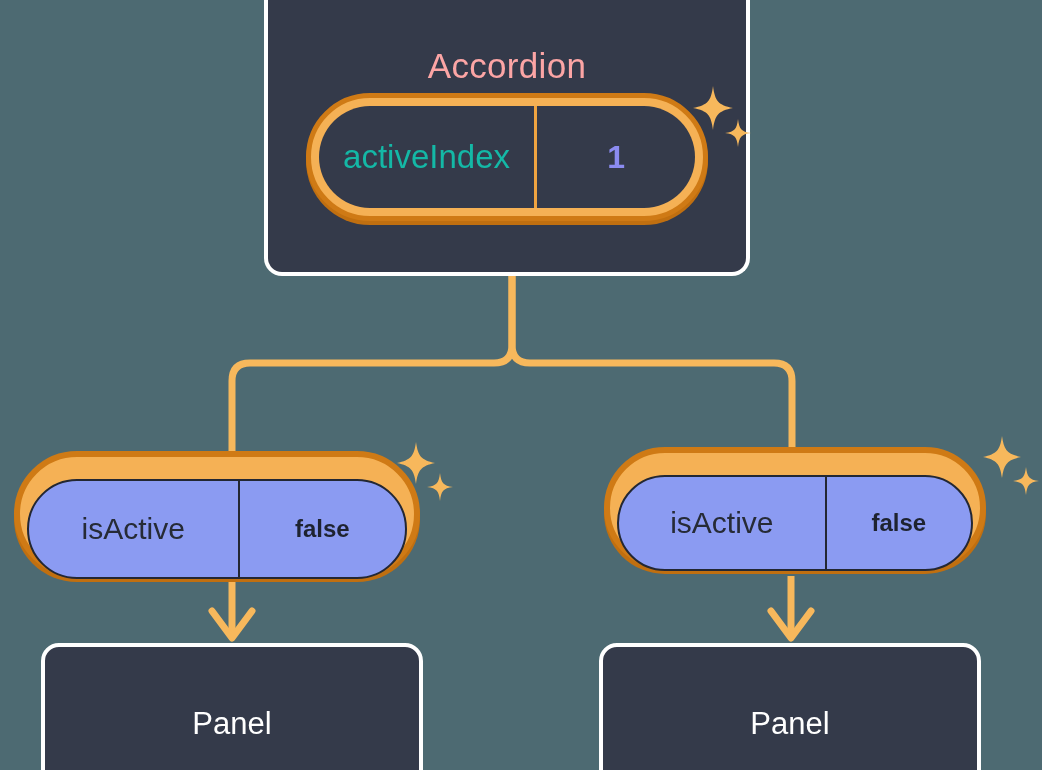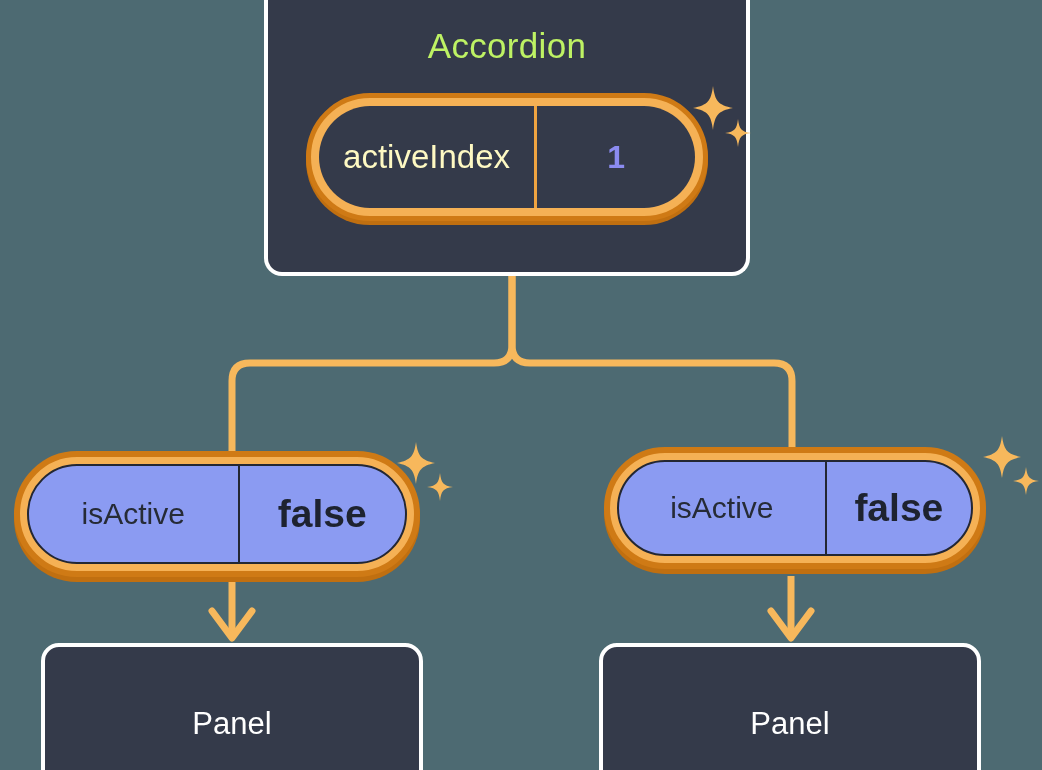--- a/index.html
+++ b/index.html
@@ -39,25 +39,25 @@
   #accordion-card {
     left: 264px;
     top: 0px;
     width: 486px;
     height: 276px;
     border-top: none;
     border-radius: 0 0 18px 18px;
   }
   #accordion-title {
     position: absolute;
-    top: 26px;
+    top: 46px;
     left: 0;
     width: 100%;
     text-align: center;
-    color: #bef264;
+    color: #fca5a5;
     font-size: 35px;
     letter-spacing: 0.3px;
   }
 
   
   .panel-card {
     position: absolute;
     background: #343a4a;
     border: 4px solid #ffffff;
     border-radius: 18px;
@@ -113,21 +113,21 @@
     border: 5px solid #cf7a15;
     padding: 8px;
     box-shadow: 0 4px 0 0 #c06f10;
   }
   #pill-active-index .pill-inner {
     background: #343a4a;
     border: 0;
   }
   #pill-active-index .pill-key {
     flex: 0 0 58%;
-    color: #fef9c3;
+    color: #14b8a6;
     font-size: 33px;
     border-right: 3px solid #f0a441;
   }
   #pill-active-index .pill-val {
     flex: 1;
     color: #8b8bf0;
     font-size: 32px;
     font-weight: bold;
   }
 
@@ -135,29 +135,30 @@
   .pill-purple {
     background: #f5b155;
     border: 6px solid #cf7a15;
     border-radius: 999px;
     padding: 7px;
     box-shadow: 0 5px 0 0 #c06f10;
   }
   .pill-purple .pill-inner {
     background: #8b9bf2;
     border: 2px solid #232733;
+    margin-top: 15px;
   }
   .pill-purple .pill-key {
     color: #262b36;
     font-size: 30px;
     border-right: 2px solid #232733;
   }
   .pill-purple .pill-val {
     color: #1e2330;
-    font-size: 39px;
+    font-size: 24px;
     font-weight: bold;
   }
   #pill-is-active-false {
     left: 14px;
     top: 451px;
     width: 406px;
     height: 126px;
   }
   #pill-is-active-false .pill-key { flex: 0 0 56%; }
   #pill-is-active-false .pill-val { flex: 1; }

